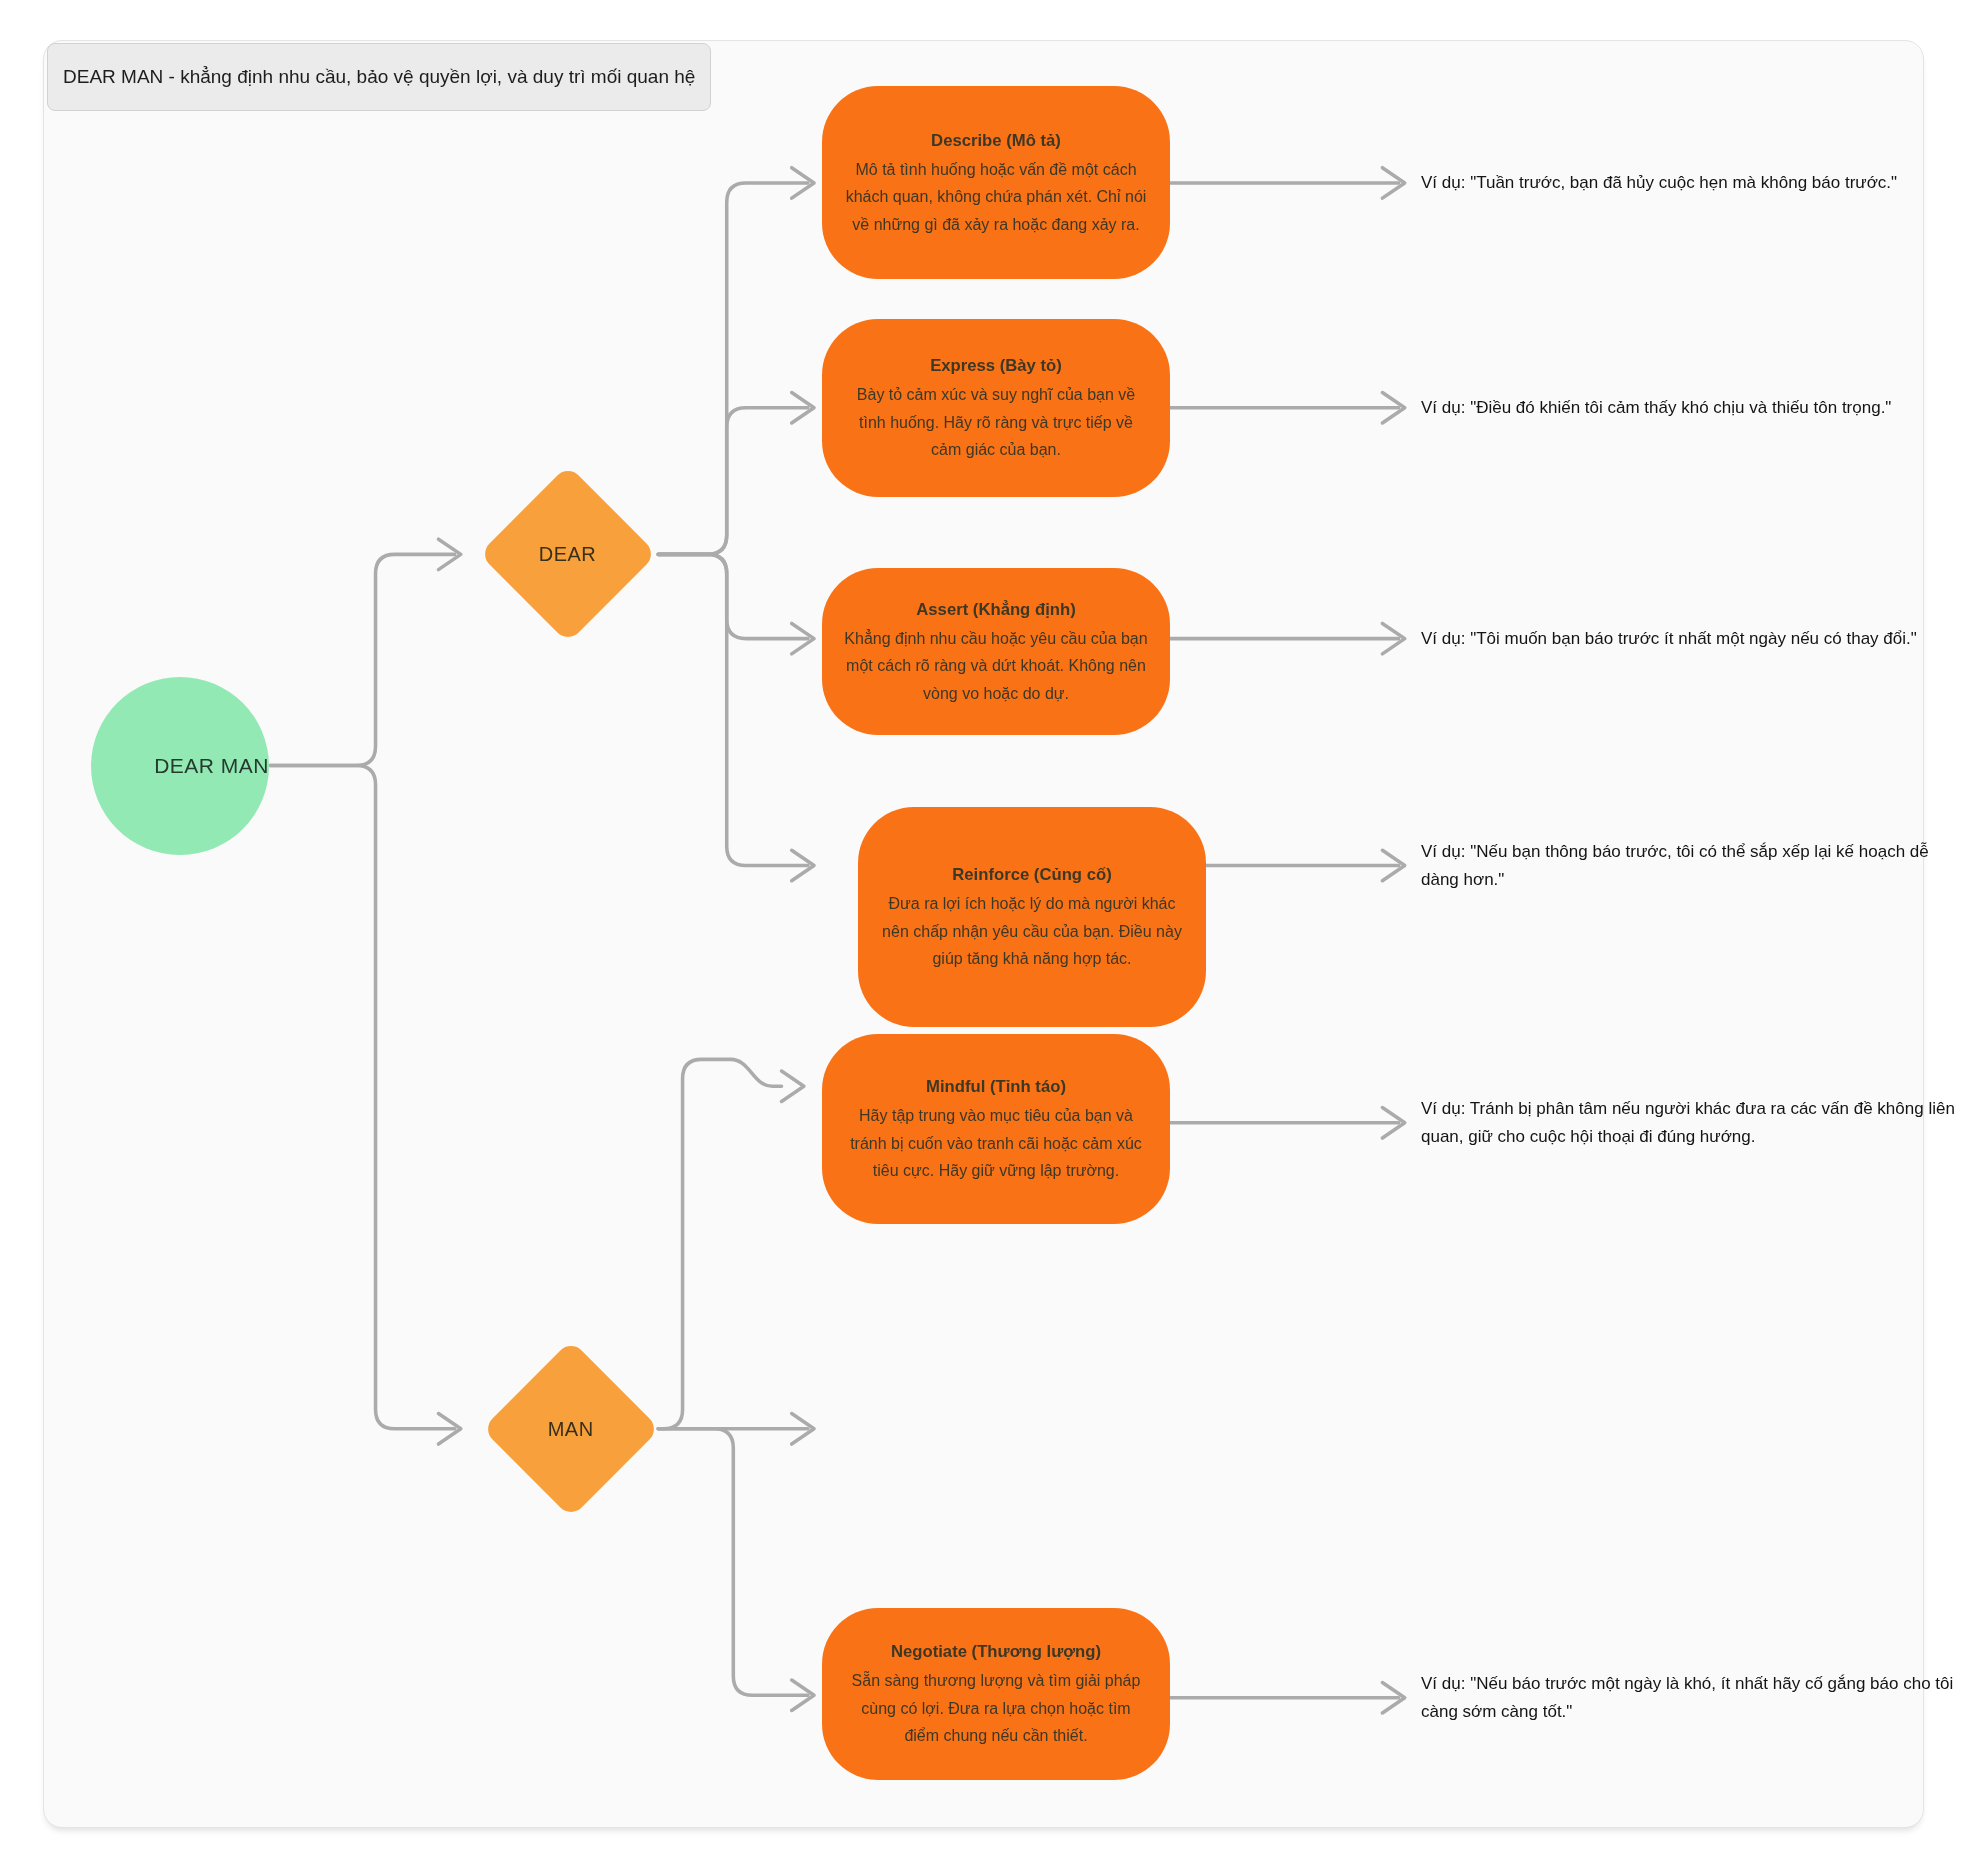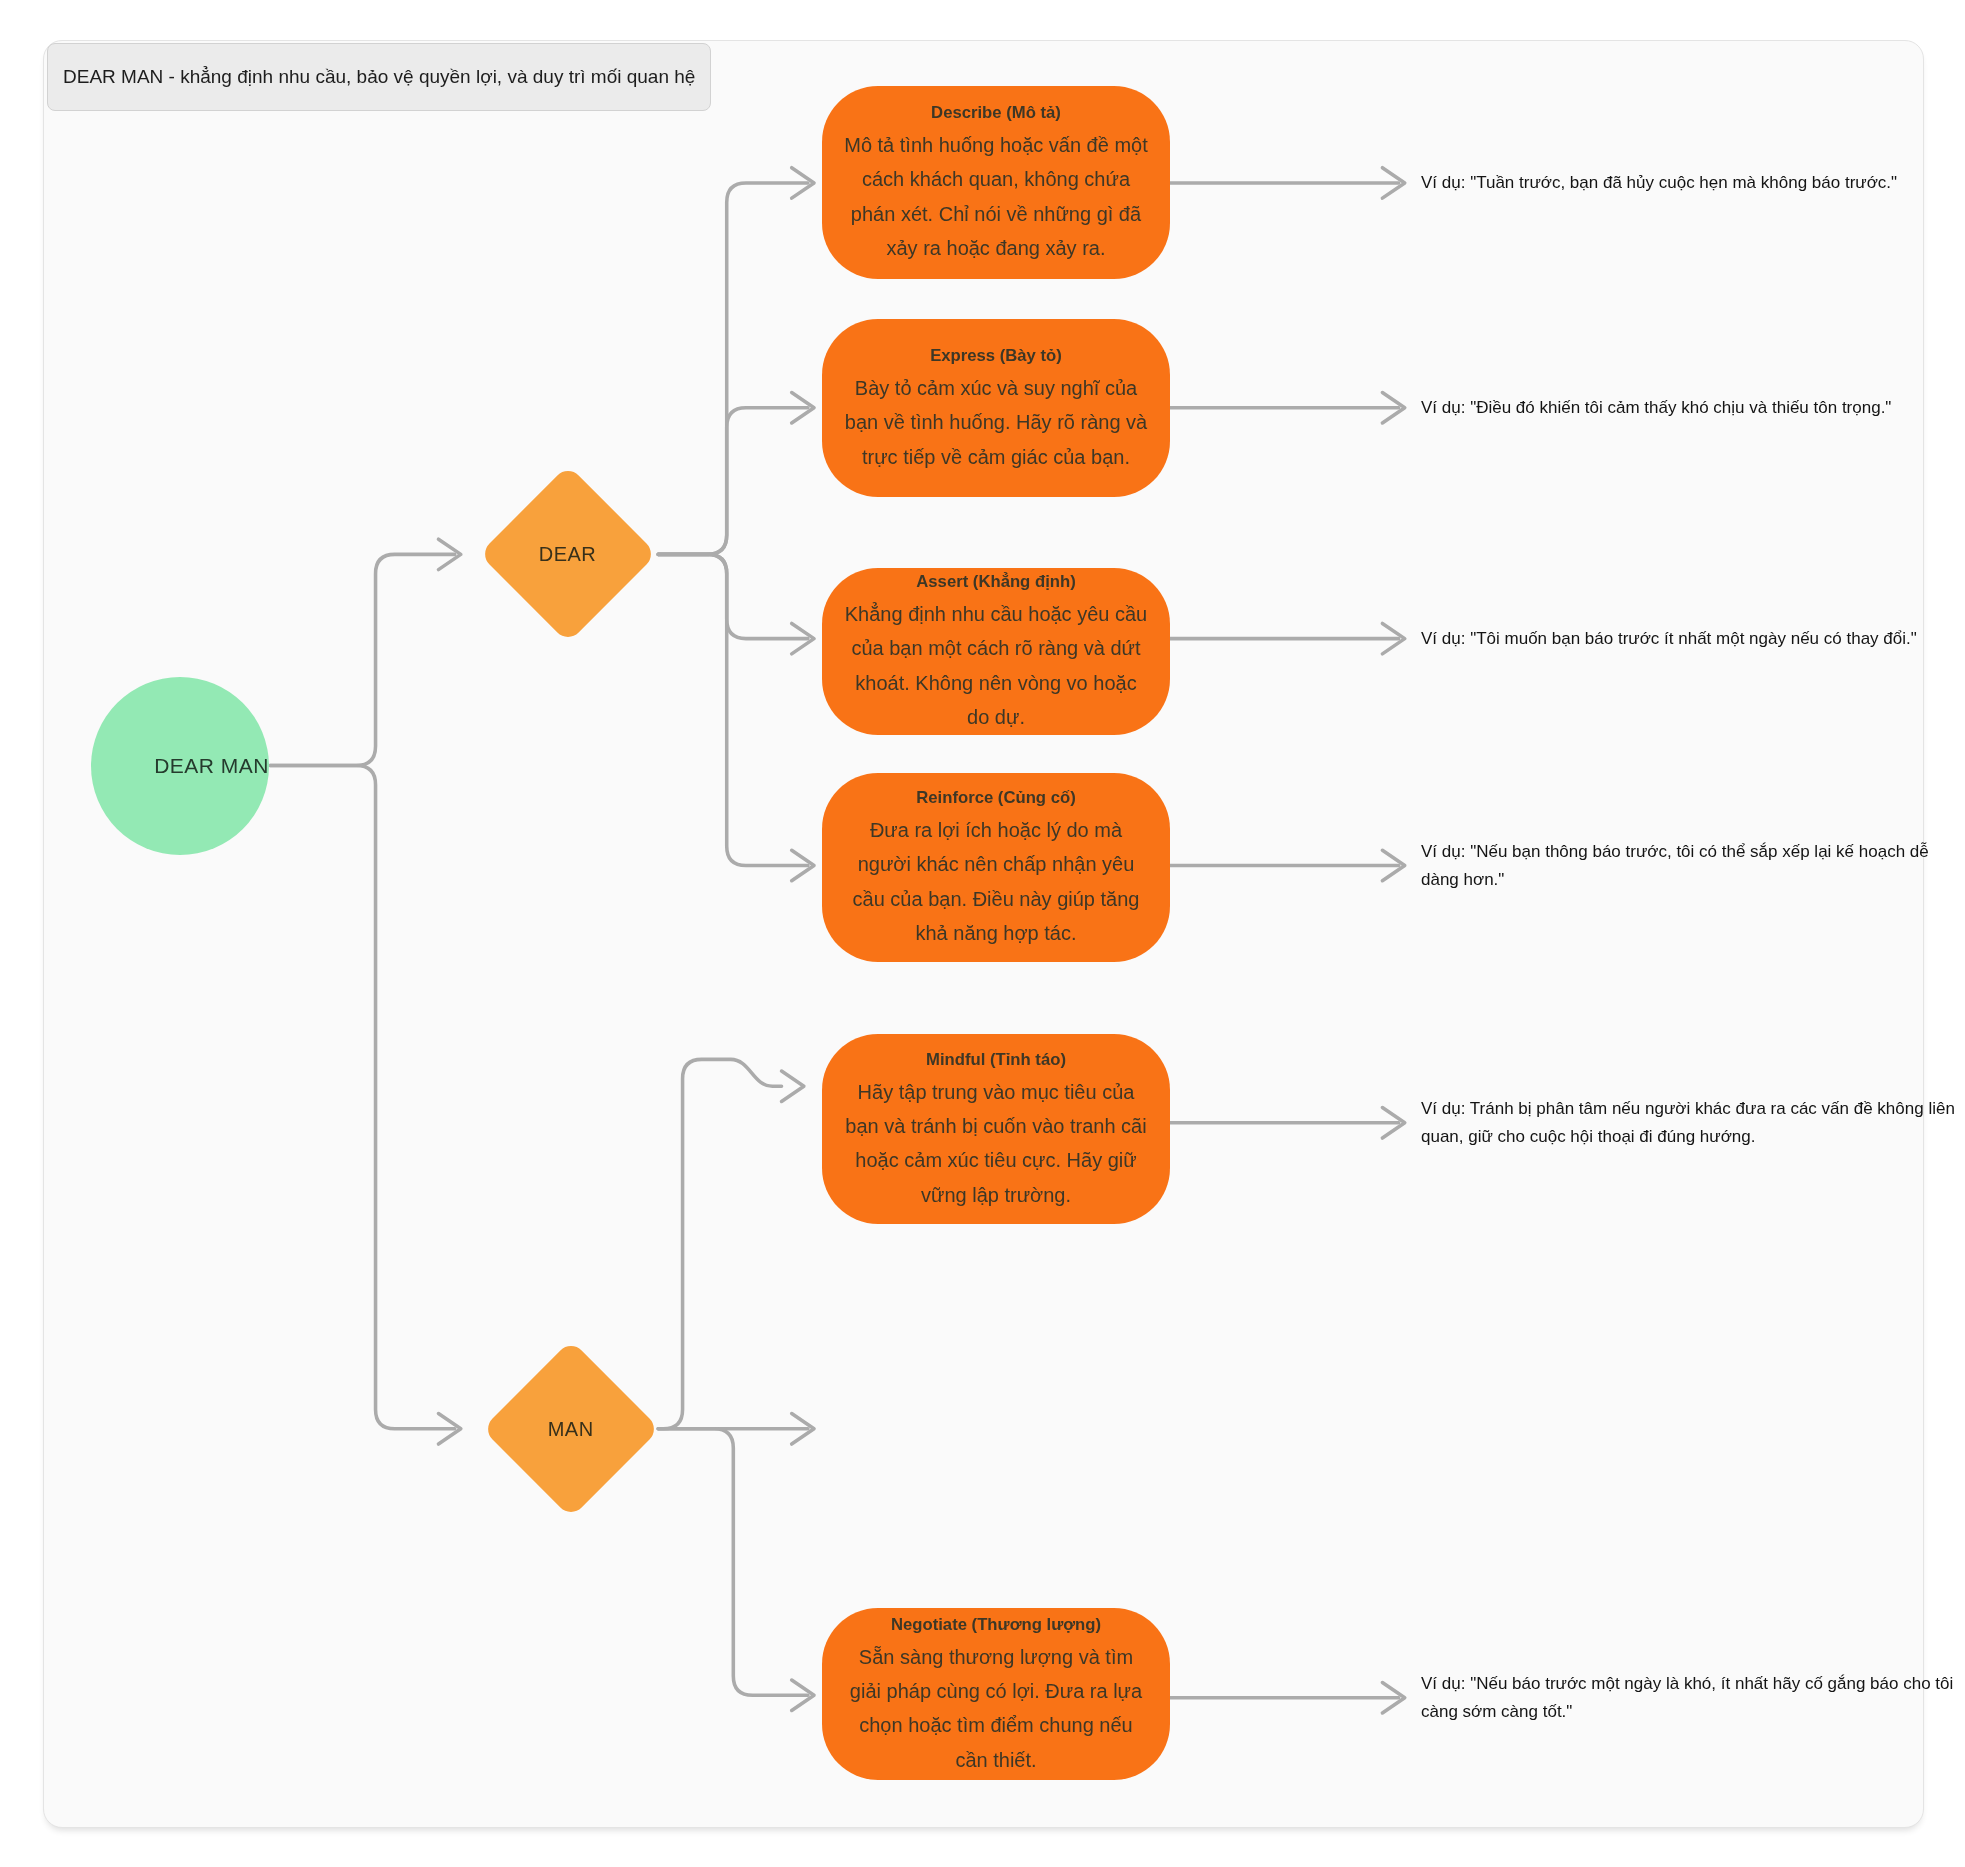--- a/index.html
+++ b/index.html
@@ -31,21 +31,21 @@
   .diamond span{transform:rotate(-45deg);font-size:20px;color:#38301a;letter-spacing:0.5px;}
   .diamond.dear{left:505px;top:491px;}
   .diamond.man{left:508px;top:1366px;}
 
   .node{
     position:absolute;left:822px;width:348px;background:#f97316;border-radius:56px;
     display:flex;flex-direction:column;align-items:center;justify-content:center;
     padding:0 20px;box-sizing:border-box;text-align:center;z-index:2;color:#3d3726;
   }
   .node-title{font-size:16.7px;font-weight:bold;line-height:1.72;}
-  .node-body{font-size:20px;line-height:1.72;}
+  .node-body{font-size:16px;line-height:1.72;}
 
   .example{
     position:absolute;left:1421px;width:548px;display:flex;align-items:center;z-index:2;
     font-size:17px;line-height:1.62;color:#141414;
   }
 </style>
 </head>
 <body>
 
 <div id="stage">
@@ -113,21 +113,21 @@
     <div class="node-body">Mô tả tình huống hoặc vấn đề một cách khách quan, không chứa phán xét. Chỉ nói về những gì đã xảy ra hoặc đang xảy ra.</div>
   </div>
   <div class="node" style="top:319px;height:178px;">
     <div class="node-title">Express (Bày tỏ)</div>
     <div class="node-body">Bày tỏ cảm xúc và suy nghĩ của bạn về tình huống. Hãy rõ ràng và trực tiếp về cảm giác của bạn.</div>
   </div>
   <div class="node" style="top:538px;height:167px;margin-top:30px;">
     <div class="node-title">Assert (Khẳng định)</div>
     <div class="node-body">Khẳng định nhu cầu hoặc yêu cầu của bạn một cách rõ ràng và dứt khoát. Không nên vòng vo hoặc do dự.</div>
   </div>
-  <div class="node" style="top:773px;height:189px;">
+  <div class="node" style="top:807px;height:220px;margin-left:36px;">
     <div class="node-title">Reinforce (Củng cố)</div>
     <div class="node-body">Đưa ra lợi ích hoặc lý do mà người khác nên chấp nhận yêu cầu của bạn. Điều này giúp tăng khả năng hợp tác.</div>
   </div>
   <div class="node" style="top:1034px;height:190px;">
     <div class="node-title">Mindful (Tỉnh táo)</div>
     <div class="node-body">Hãy tập trung vào mục tiêu của bạn và tránh bị cuốn vào tranh cãi hoặc cảm xúc tiêu cực. Hãy giữ vững lập trường.</div>
   </div>
   <div class="node" style="top:1608px;height:172px;">
     <div class="node-title">Negotiate (Thương lượng)</div>
     <div class="node-body">Sẵn sàng thương lượng và tìm giải pháp cùng có lợi. Đưa ra lựa chọn hoặc tìm điểm chung nếu cần thiết.</div>

